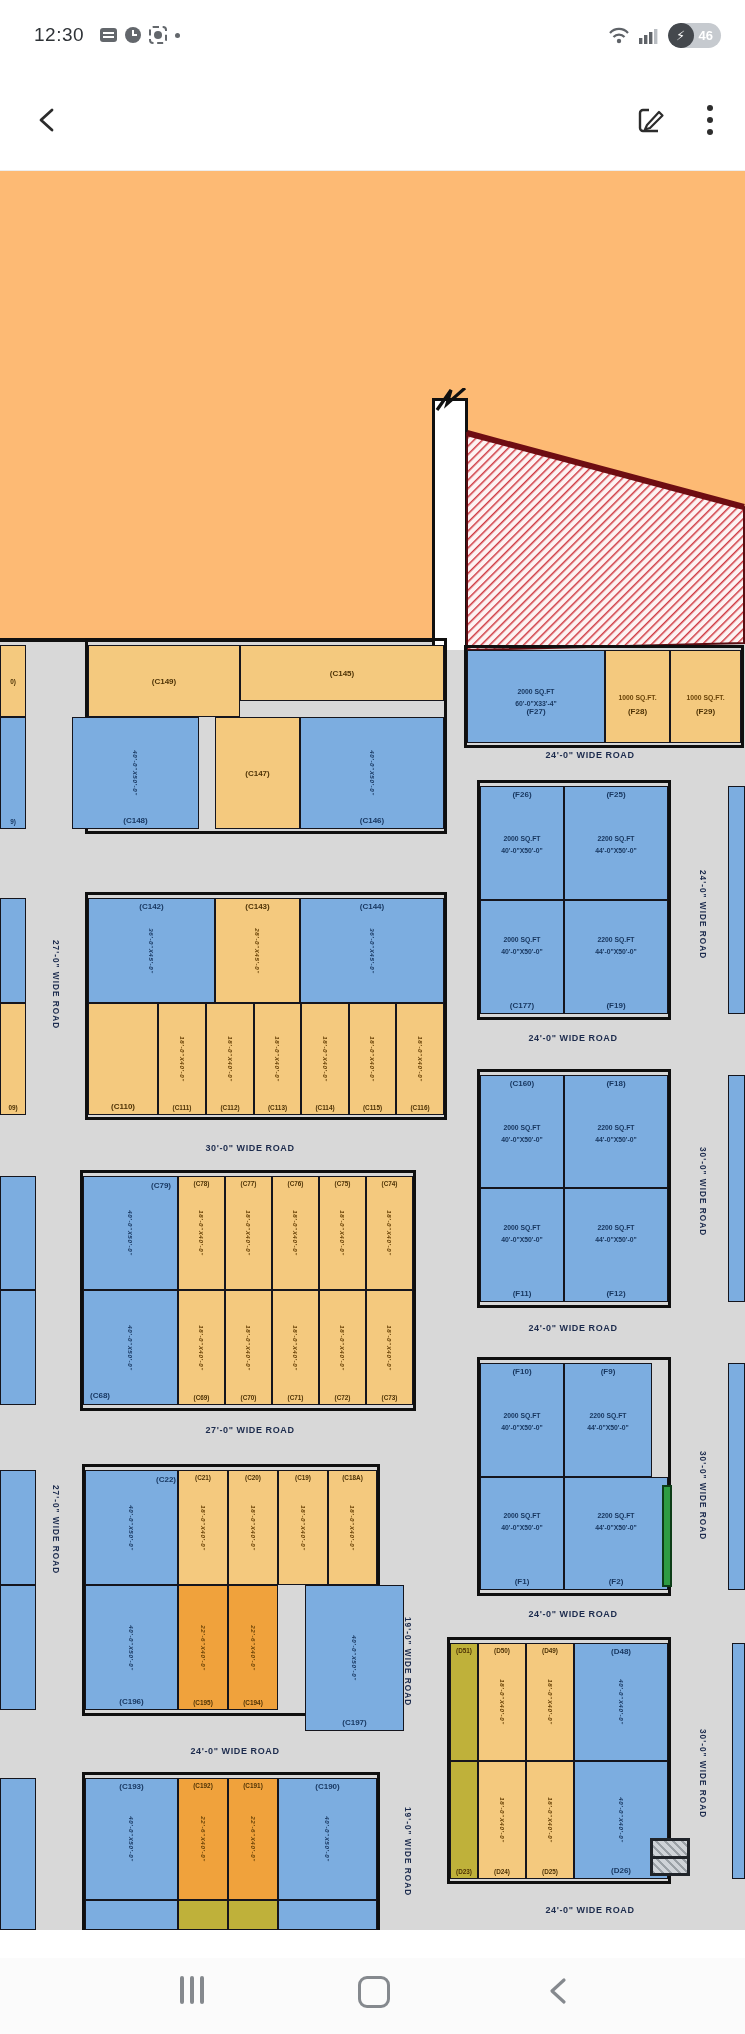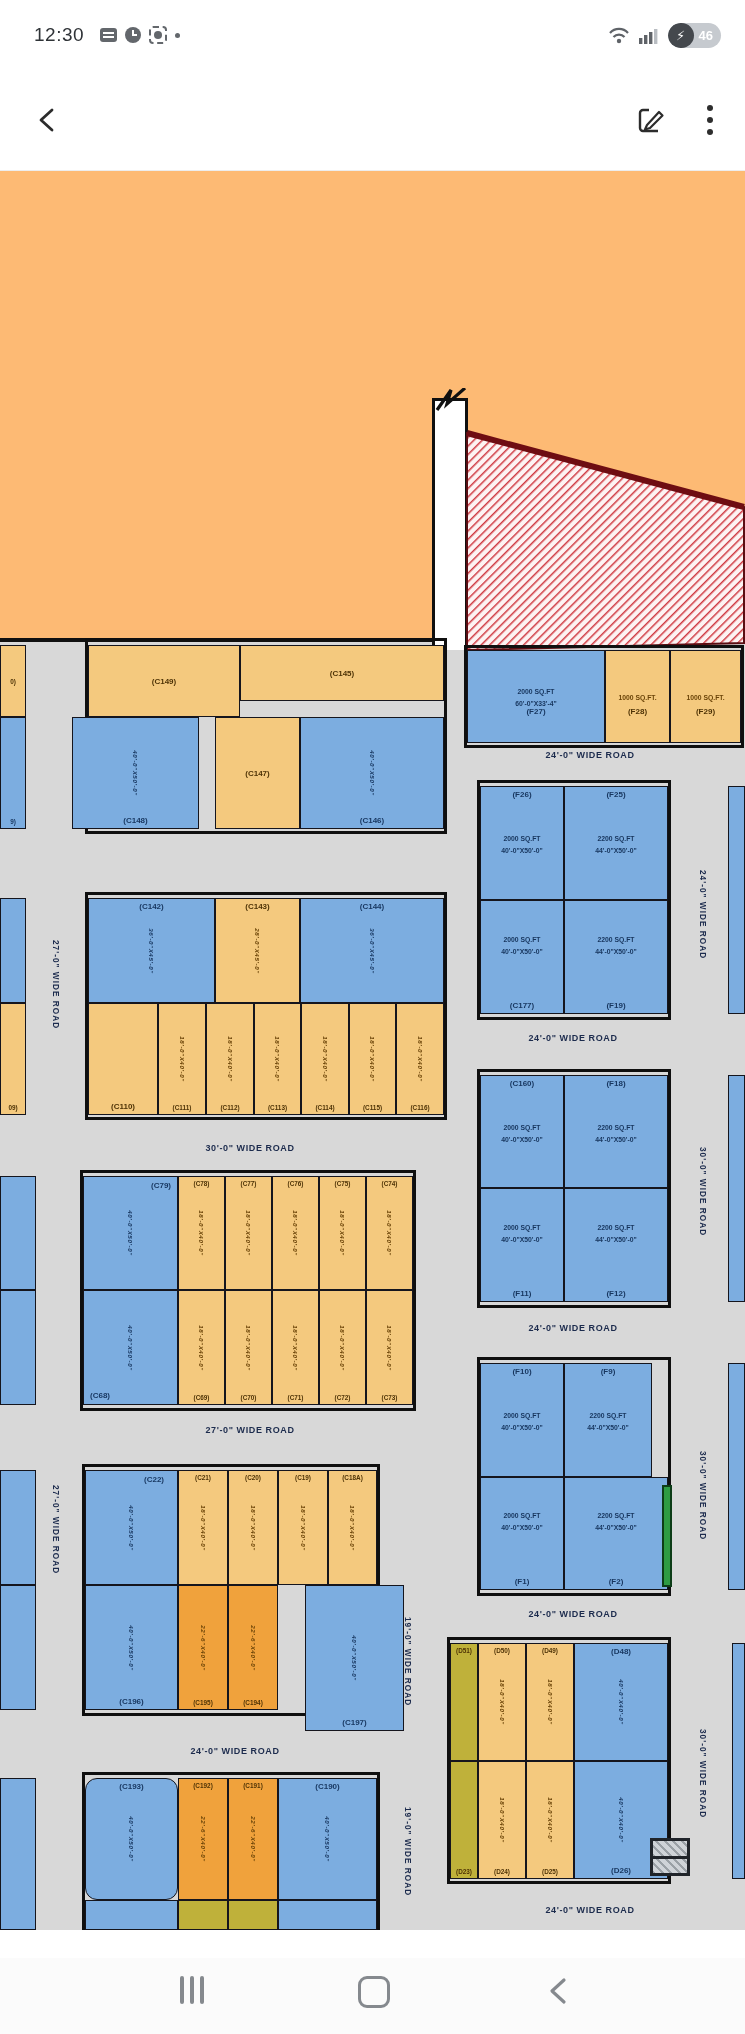--- a/index.html
+++ b/index.html
@@ -16,21 +16,21 @@
   .plot.blue{background:#7cade0;}
   .plot.tan{background:#f4c97e;}
   .plot.orange{background:#f0a23c;}
   .plot.olive{background:#bfb13a;}
   .lbl{position:absolute;font-weight:bold;font-size:8px;color:#17365f;white-space:nowrap;}
   .plot.tan .lbl,.plot.orange .lbl,.plot.olive .lbl{color:#4e3306;}
   .plot.sm .lbl{font-size:6.4px;}
   .lbl.c{left:50%;top:50%;transform:translate(-50%,-50%);}
   .lbl.t{left:50%;top:3px;transform:translateX(-50%);}
   .lbl.b{left:50%;bottom:3px;transform:translateX(-50%);}
-  .lbl.tl{left:10px;top:4px;padding-left:48px;}
+  .lbl.tl{left:22px;top:4px;padding-left:48px;}
   .lbl.tr{right:6px;top:4px;}
   .lbl.bl{left:6px;bottom:4px;}
   .lbl.cb{left:50%;top:66%;transform:translate(-50%,-50%);}
   .vdims{position:absolute;left:50%;top:50%;transform:translate(-50%,-50%);writing-mode:vertical-rl;
          font-size:6.2px;font-style:italic;font-weight:bold;color:#17365f;letter-spacing:.6px;white-space:nowrap;}
   .plot.tan .vdims,.plot.orange .vdims,.plot.olive .vdims{color:#6b4408;}
   .dims{position:absolute;left:50%;width:100%;text-align:center;font-size:6.8px;font-weight:bold;
         color:#16345c;line-height:1.75;}
   .dims.mid{top:52%;transform:translate(-50%,-50%);}
   .dims.up{top:40%;transform:translate(-50%,-50%);}
@@ -269,21 +269,21 @@
         <div class="plot orange sm" style="left: 228px; top: 1585px; width: 50px; height: 125px;">
           <span class="lbl b">(C194)</span>
           <span class="vdims">22'-6"X40'-0"</span>
         </div>
         <div class="plot blue" style="left: 278px; top: 1585px; width: 99px; height: 146px; margin-left: 27px;">
           <span class="lbl b">(C197)</span>
           <span class="vdims">40'-0"X50'-0"</span>
         </div>
         <div class="plot blue sm" style="left: 0px; top: 1470px; width: 36px; height: 115px;"></div>
         <div class="plot blue sm" style="left: 0px; top: 1585px; width: 36px; height: 125px;"></div>
-        <div class="plot blue" style="left: 85px; top: 1778px; width: 93px; height: 122px; border-radius: 12px;">
+        <div class="plot blue" style="left: 85px; top: 1778px; width: 93px; height: 122px;">
           <span class="lbl t">(C193)</span>
           <span class="vdims">40'-0"X50'-0"</span>
         </div>
         <div class="plot orange sm" style="left: 178px; top: 1778px; width: 50px; height: 122px;">
           <span class="lbl t">(C192)</span>
           <span class="vdims">22'-6"X40'-0"</span>
         </div>
         <div class="plot orange sm" style="left: 228px; top: 1778px; width: 50px; height: 122px;">
           <span class="lbl t">(C191)</span>
           <span class="vdims">22'-6"X40'-0"</span>

